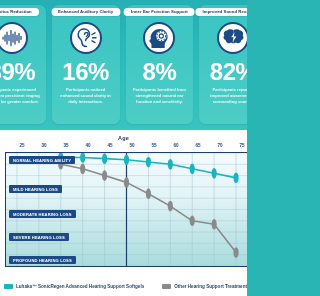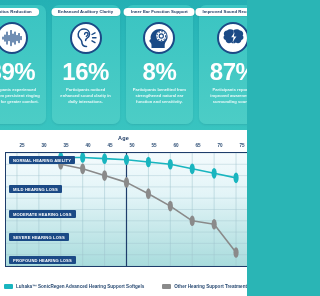--- a/index.html
+++ b/index.html
@@ -212,21 +212,21 @@
 
   <div class="stat-card bleed-right">
     <div class="card-pill">Improved Sound Recognition</div>
     <div class="icon-circle">
       <svg width="23" height="20" viewBox="0 0 23 20">
         <path d="M11.5 2.2C9.6.7 6.6.9 5 2.6 3.2 2.6 1.8 4 1.8 5.8c0 .7.2 1.3.6 1.8-.7.6-1 1.5-.8 2.4.2 1 1 1.8 2 2 .1 1.8 1.6 3.2 3.4 3.2.8 0 1.6-.3 2.2-.8.6.6 1.4.9 2.3.9V2.2z" fill="#1b4a86"></path>
         <path d="M11.5 2.2c1.9-1.5 4.9-1.3 6.5.4 1.8 0 3.2 1.4 3.2 3.2 0 .7-.2 1.3-.6 1.8.7.6 1 1.5.8 2.4-.2 1-1 1.8-2 2-.1 1.8-1.6 3.2-3.4 3.2-.8 0-1.6-.3-2.2-.8-.6.6-1.4.9-2.3.9V2.2z" fill="#1b4a86"></path>
         <path d="M12.6 4.2l-3.4 5h2.6l-1.4 5 4-5.6h-2.6z" fill="#ffffff"></path>
       </svg>
     </div>
-    <div class="stat-pct">87%</div>
+    <div class="stat-pct">82%</div>
     <div class="stat-desc">Participants reported improved awareness of surrounding sounds.</div>
   </div>
 
 </div>
 
 <div id="chart-section">
 
   <div id="chart-title">Age</div>
 
   <div id="x-axis-labels">

